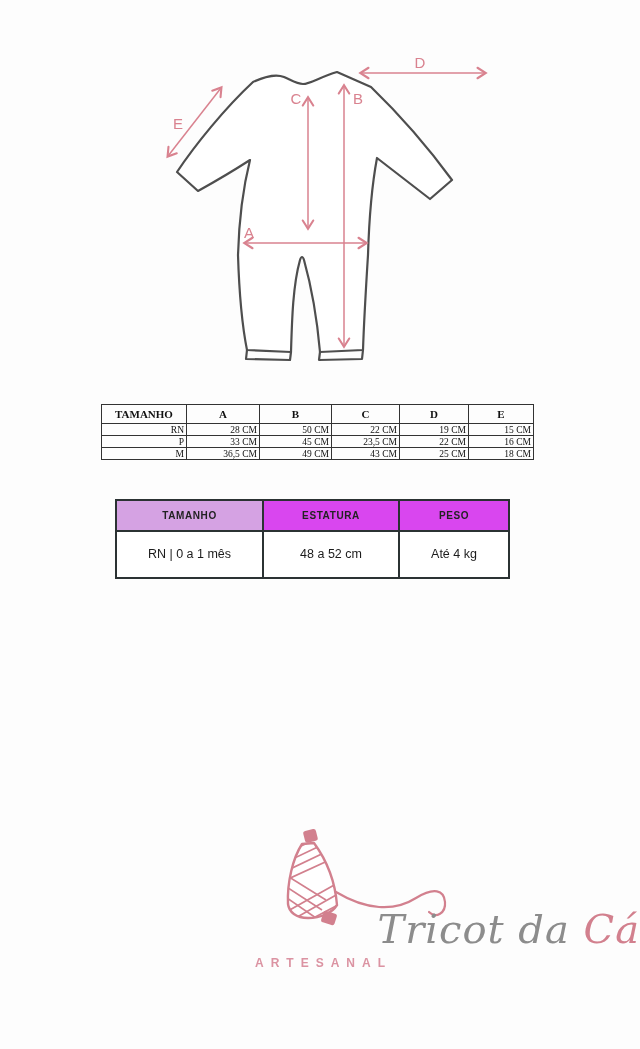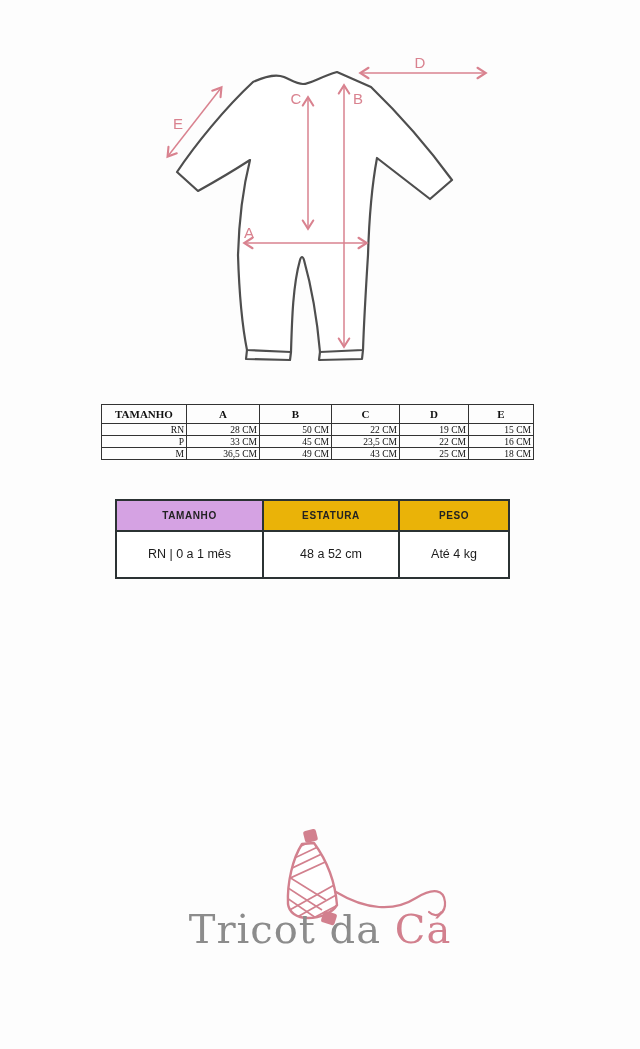--- a/index.html
+++ b/index.html
@@ -22,26 +22,26 @@
   .t1 td.rowlabel{text-align:right;}
   
   .t2{
     position:absolute;left:115px;top:499px;width:393px;
     border-collapse:collapse;table-layout:fixed;color:#1c1c1c;
   }
   .t2 th,.t2 td{border:2px solid #2b3233;overflow:hidden;white-space:nowrap;}
   .t2 th{height:29px;font-size:10px;font-weight:bold;letter-spacing:.6px;text-align:center;padding:0;color:#222;}
   .t2 td{height:28.7px;font-size:12.5px;text-align:center;padding:8px;background:#fff;}
   .hdr-purple{background:#d5a2e3;}
-  .hdr-teal{background:#eab308;margin-left:8px;}
+  .hdr-teal{background:#d946ef;margin-left:8px;}
   
   .logo-spool{position:absolute;left:278px;top:828px;width:190px;height:107px;}
   .brand-name{
-    position:absolute;left:0;top:903px;width:640px;text-align:center;
-    font-family:"DejaVu Serif",serif;
+    position:absolute;left:0;top:903px;width:640px;text-align:right;
+    font-family:"DejaVu Serif",serif;font-style:italic;
     font-size:40px;line-height:52px;color:#8c8c8c;letter-spacing:1px;
   }
   .brand-name .accent{color:#d2808e;}
   .brand-sub{
     position:absolute;left:0;top:956px;width:640px;text-align:center;
     font-size:12px;font-weight:bold;letter-spacing:7px;text-indent:7px;color:#db93a2;
   }
 </style>
 </head>
 <body>
@@ -189,14 +189,15 @@
     </g>
 
     <rect x="26" y="2" width="13" height="12" rx="2.5" fill="#d2808e" transform="rotate(-14 32 8)"></rect>
     <rect x="44" y="84" width="14" height="12" rx="2.5" fill="#d2808e" transform="rotate(18 51 90)"></rect>
 
     <path d="M58,64 C88,82 116,84 138,70 C156,59 166,62 167,74 C168,85 158,91 151,84" fill="none" stroke="#d2808e" stroke-width="2.2" stroke-linecap="round"></path>
   </svg>
 
   <div class="brand-name"><span>Tricot da </span><span class="accent">Cá</span></div>
 
+  <div class="brand-sub">ARTESANAL</div>
 
 </div>
 
 </body></html>

